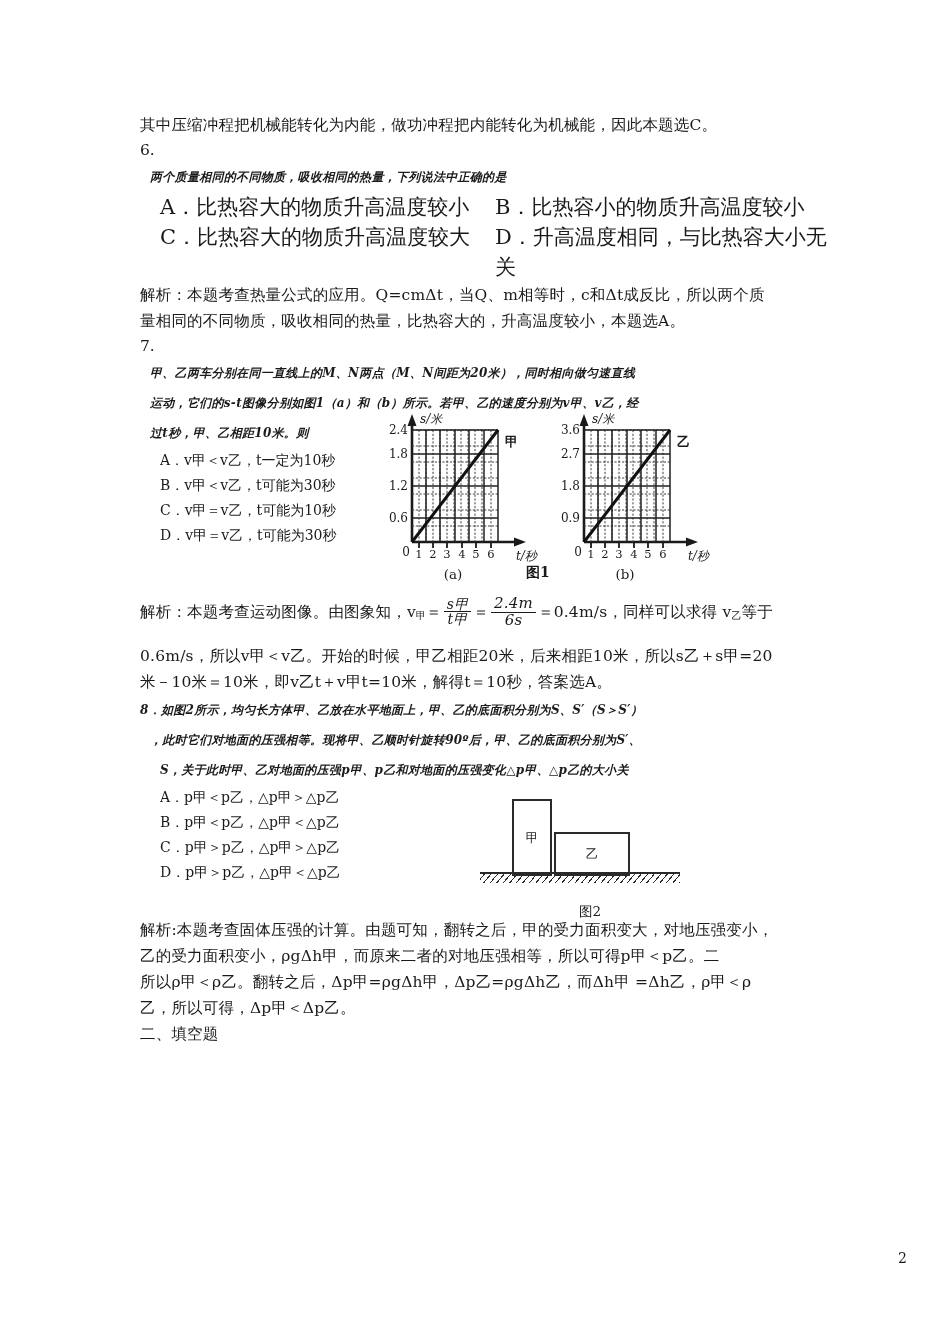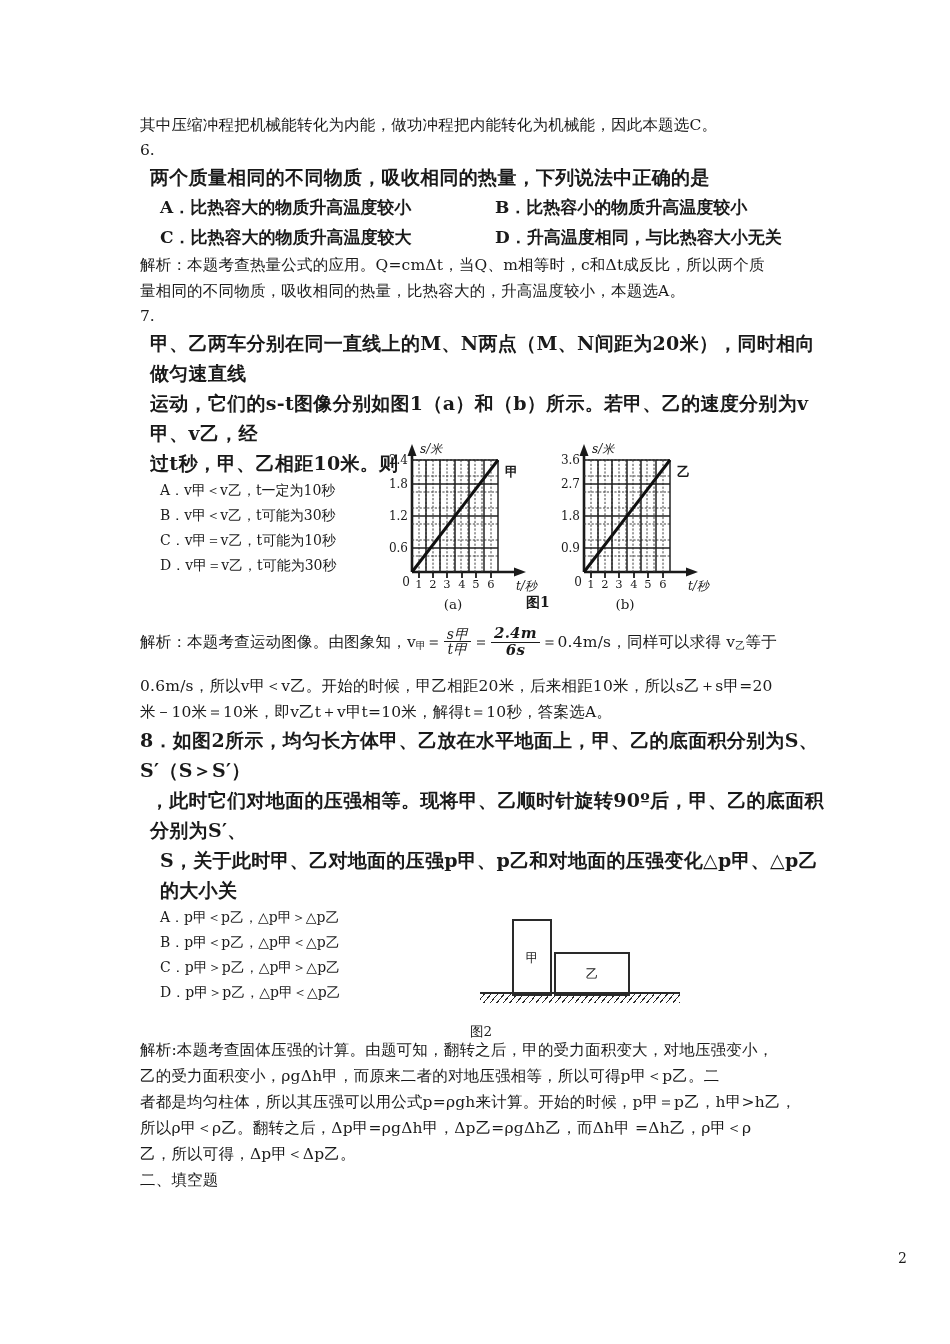--- a/index.html
+++ b/index.html
@@ -34,36 +34,37 @@
     letter-spacing: 0.2px;
     white-space: nowrap;
   }
   .para {
     font-size: 15.5px;
     line-height: 26px;
     letter-spacing: 0.2px;
   }
   .bold-q {
     font-weight: bold;
-    font-size: 19px;
+    font-size: 12px;
     line-height: 30px;
     letter-spacing: 0.3px;
+    font-style: italic;
   }
   .qnum {
     font-size: 15.5px;
     line-height: 24px;
   }
   .indent1 { padding-left: 10px; }
   .indent2 { padding-left: 20px; }
 
   
   .opt-row {
     display: flex;
-    font-weight: bold;
-    font-size: 17px;
+    font-weight: normal;
+    font-size: 21px;
     line-height: 30px;
   }
   .opt-col { width: 345px; }
 
   
   .q7wrap {
     position: relative;
     min-height: 170px;
   }
   .q7opts {
@@ -111,20 +112,21 @@
     position: absolute;
     left: 330px;
     top: 12px;
     width: 240px;
     height: 120px;
   }
   .fig2 .cap {
     position: absolute;
     left: 0; right: 0;
     bottom: -4px;
+    text-align: center;
     font-size: 13.5px;
   }
   .box-jia {
     position: absolute;
     left: 42px;
     top: 2px;
     width: 36px;
     height: 73px;
     border: 2.5px solid #2a2a2a;
     background: #fff;
@@ -353,21 +355,21 @@
             <text x="148" y="150" font-size="12" font-style="italic" font-family="DejaVu Serif, serif" fill="#1a1a1a">t/秒</text>
             <text x="137" y="36" font-size="13" font-weight="bold" font-family="DejaVu Serif, serif" fill="#1a1a1a">乙</text>
           </svg>
           <div class="gcap">(b)</div>
         </div>
         <div class="tu1label">图1</div>
       </div>
     </div>
 
     <div class="para" style="margin-top:8px;">
-      <span>解析：本题考查运动图像。由图象知，v</span><sub class="cjk">甲</sub><span>＝</span><span class="frac"><span class="num ital">s甲</span><span class="den ital">t甲</span></span><span>＝</span><span class="frac" style="font-size:15px;font-weight:bold;"><span class="num ital">2.4m</span><span class="den ital">6s</span></span><span>＝0.4m/s，同样可以求得 v</span><sub class="cjk">乙</sub><span>等于</span>
+      <span>解析：本题考查运动图像。由图象知，v</span><sub class="cjk">甲</sub><span>＝</span><span class="frac"><span class="num ital">s甲</span><span class="den ital">t甲</span></span><span>＝</span><span class="frac" style="font-size:15px;font-weight:normal;"><span class="num ital">2.4m</span><span class="den ital">6s</span></span><span>＝0.4m/s，同样可以求得 v</span><sub class="cjk">乙</sub><span>等于</span>
     </div>
     <div class="para" style="margin-top:14px;">0.6m/s，所以v甲＜v乙。开始的时候，甲乙相距20米，后来相距10米，所以s乙＋s甲=20</div>
     <div class="para">米－10米＝10米，即v乙t＋v甲t=10米，解得t＝10秒，答案选A。</div>
 
     <div class="bold-q">8．如图2所示，均匀长方体甲、乙放在水平地面上，甲、乙的底面积分别为S、S′（S＞S′）</div>
     <div class="bold-q indent1">，此时它们对地面的压强相等。现将甲、乙顺时针旋转90º后，甲、乙的底面积分别为S′、</div>
     <div class="bold-q indent2">S，关于此时甲、乙对地面的压强p甲、p乙和对地面的压强变化△p甲、△p乙的大小关</div>
 
     <div style="position:relative; min-height:132px;">
       <div class="q7opts indent2" style="width:260px;">
@@ -384,21 +386,20 @@
         <div class="box-yi">
           <span class="box-label">乙</span>
         </div>
         <div class="ground"></div>
         <div class="cap">图2</div>
       </div>
     </div>
 
     <div class="para">解析:本题考查固体压强的计算。由题可知，翻转之后，甲的受力面积变大，对地压强变小，</div>
     <div class="para">乙的受力面积变小，ρgΔh甲，而原来二者的对地压强相等，所以可得p甲＜p乙。二</div>
-    <div class="para">者都是均匀柱体，所以其压强可以用公式p=ρgh来计算。开始的时候，p甲＝p乙，h甲&gt;h乙，</div>
     <div class="para">所以ρ甲＜ρ乙。翻转之后，Δp甲=ρgΔh甲，Δp乙=ρgΔh乙，而Δh甲 =Δh乙，ρ甲＜ρ</div>
     <div class="para">乙，所以可得，Δp甲＜Δp乙。</div>
 
     <div class="para">二、填空题</div>
   </div>
 
   <div class="pagenum">2</div>
 </div>
 
 </body></html>

